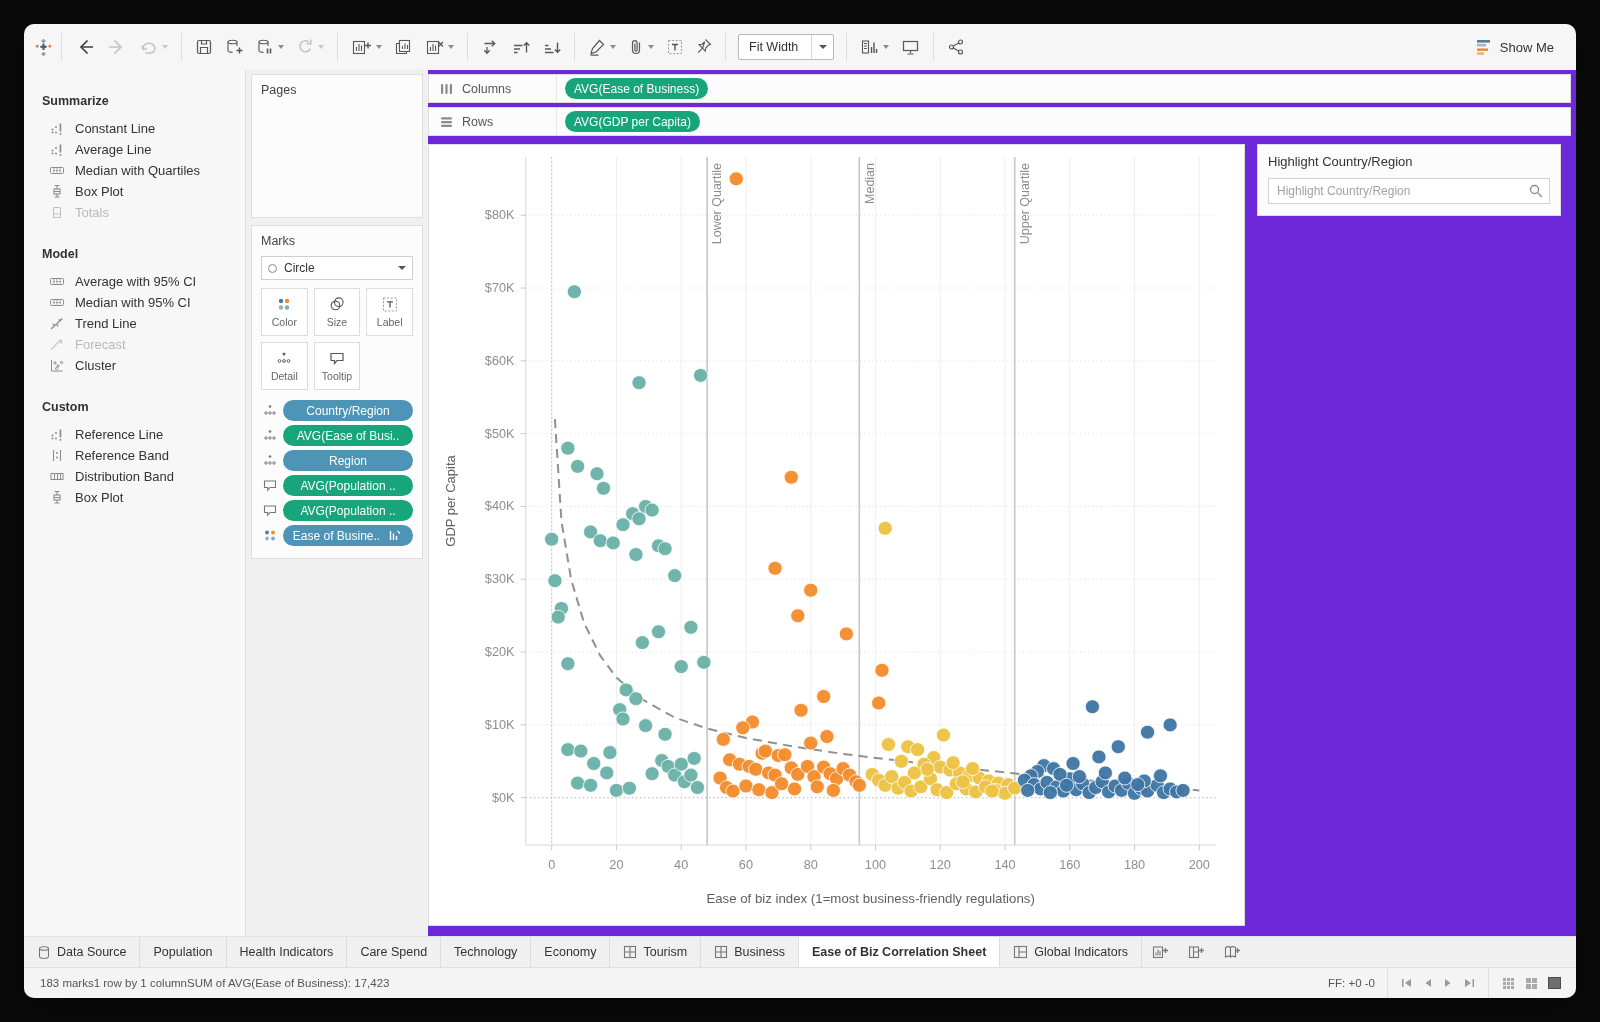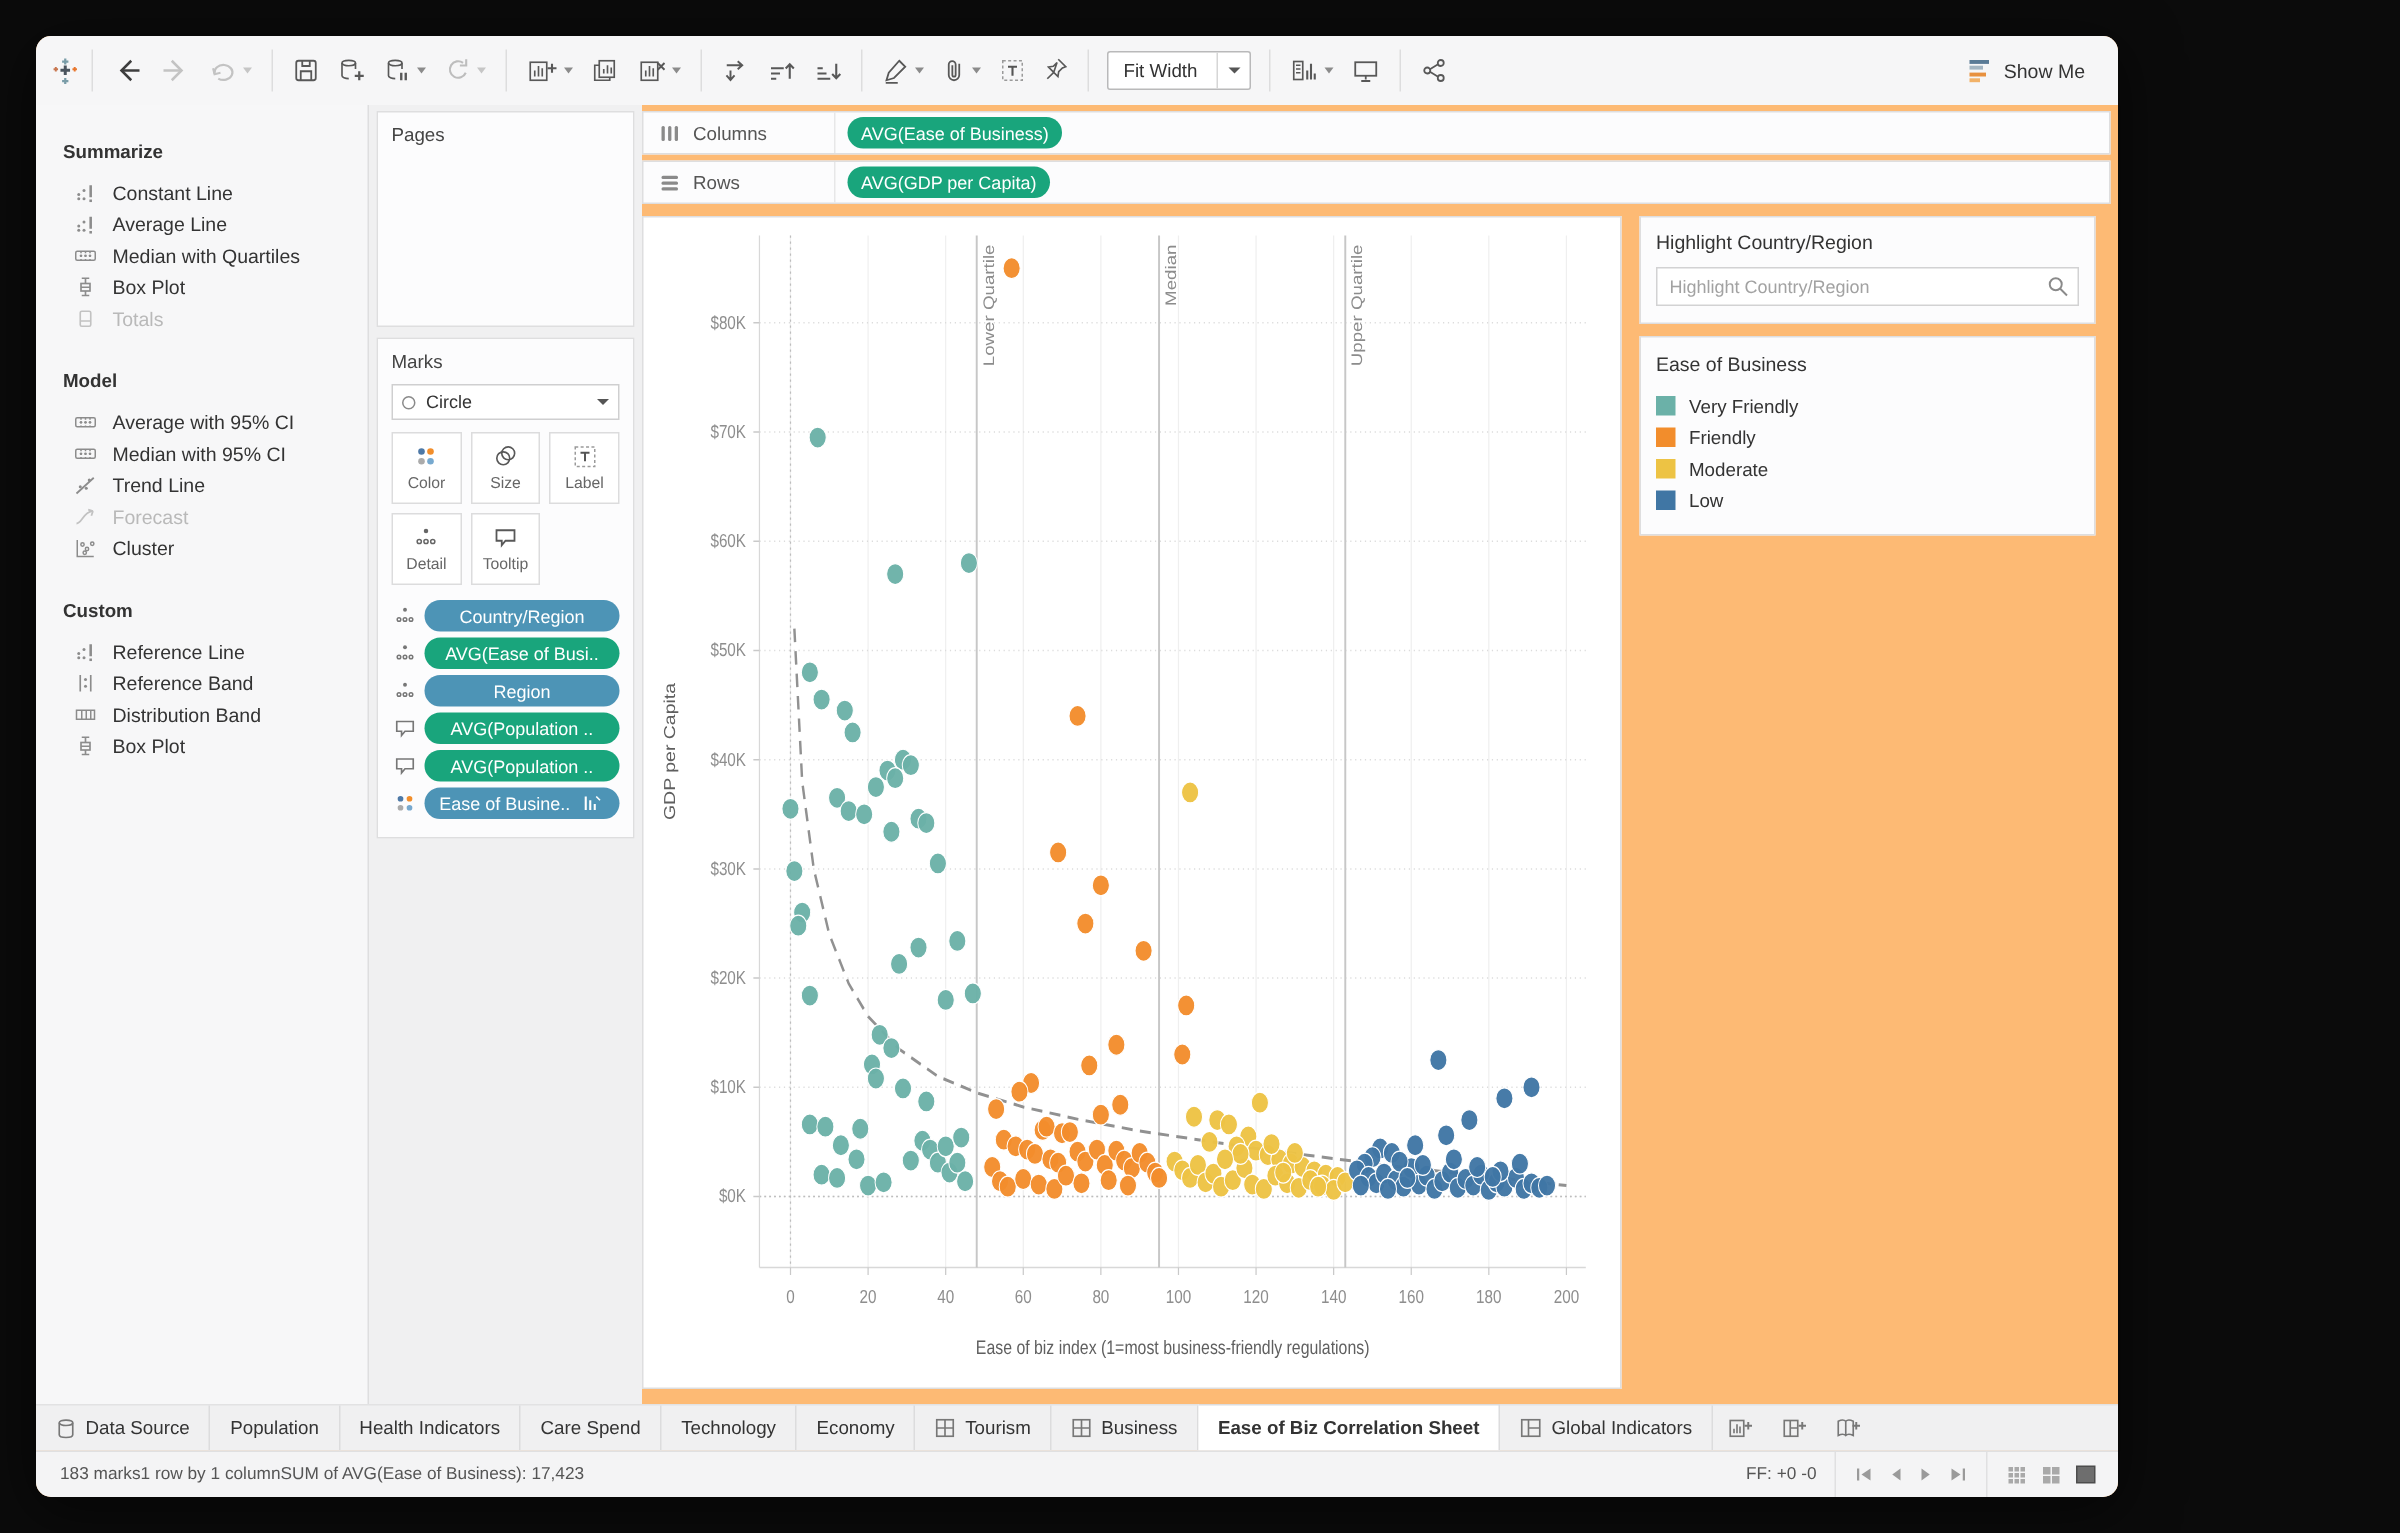--- a/index.html
+++ b/index.html
@@ -1,17 +1,17 @@
 <!DOCTYPE html>
 <html><head>
 <meta charset="utf-8">
 <style>
   * { margin:0; padding:0; box-sizing:border-box; }
   html,body { width:1600px; height:1022px; background:#0b0b0b; font-family:"Liberation Sans","DejaVu Sans",sans-serif; overflow:hidden; }
-  .window { position:absolute; left:24px; top:24px; width:1388px; height:974px; background:#fdba74; border-radius:10px; overflow:hidden; box-shadow:0 8px 40px rgba(0,0,0,.6); display:flex; flex-direction:column; }
+  .window { position:absolute; left:24px; top:24px; width:1552px; height:974px; background:#6d28d9; border-radius:10px; overflow:hidden; box-shadow:0 8px 40px rgba(0,0,0,.6); display:flex; flex-direction:column; }
 
   
   .toolbar { height:46px; flex:0 0 46px; display:flex; align-items:center; background:#f6f6f7; padding:0 14px 0 10px; }
   .tb-sep { width:1px; height:28px; background:#ddddde; margin:0 8px; flex:0 0 1px; }
   .tb-group { display:flex; align-items:center; gap:2px; }
   .tbtn { display:flex; align-items:center; gap:2px; padding:4px 5px; border-radius:3px; cursor:pointer; }
   .tbtn .caret { width:0; height:0; border-left:3.5px solid transparent; border-right:3.5px solid transparent; border-top:4px solid #8b8b8b; margin-left:2px; }
   .tbtn.disabled .caret { border-top-color:#c6c6c6; }
   .ic { display:inline-flex; align-items:center; justify-content:center; }
   .ic svg { display:block; }
@@ -943,41 +943,20 @@
             <div class="hl-input-wrap">
               <input class="hl-input" type="text" placeholder="Highlight Country/Region" style="">
               <span class="ic hl-search" id="hl-search-ic">
                   <svg width="16" height="16" viewBox="0 0 16 16" fill="none" stroke="#8a8a8a" stroke-width="1.3">
                     <circle cx="6.5" cy="6.5" r="4"></circle>
                     <path d="M9.5 9.5 L14 14"></path>
                   </svg>
                 </span>
             </div>
           </div>
-          <div class="legend-card">
-            <div class="legend-title">Ease of Business</div>
-            <div id="legend-items">
-                <div class="legend-item">
-                  <span class="legend-swatch" style="background: rgb(107, 177, 168);"></span>
-                  <span>Very Friendly</span>
-                </div>
-                <div class="legend-item">
-                  <span class="legend-swatch" style="background: rgb(242, 141, 44);"></span>
-                  <span>Friendly</span>
-                </div>
-                <div class="legend-item">
-                  <span class="legend-swatch" style="background: rgb(237, 195, 68);"></span>
-                  <span>Moderate</span>
-                </div>
-                <div class="legend-item">
-                  <span class="legend-swatch" style="background: rgb(64, 118, 164);"></span>
-                  <span>Low</span>
-                </div>
-              </div>
-          </div>
         </div>
       </div>
     </div>
   </div>
 
   <div class="tabsbar">
     <span id="sheet-tabs" style="display:flex;align-items:stretch;">
         <div class="sheet-tab">
           <span class="ic">
             <svg width="14" height="15" viewBox="0 0 14 15" fill="none" stroke="#777" stroke-width="1.1">

